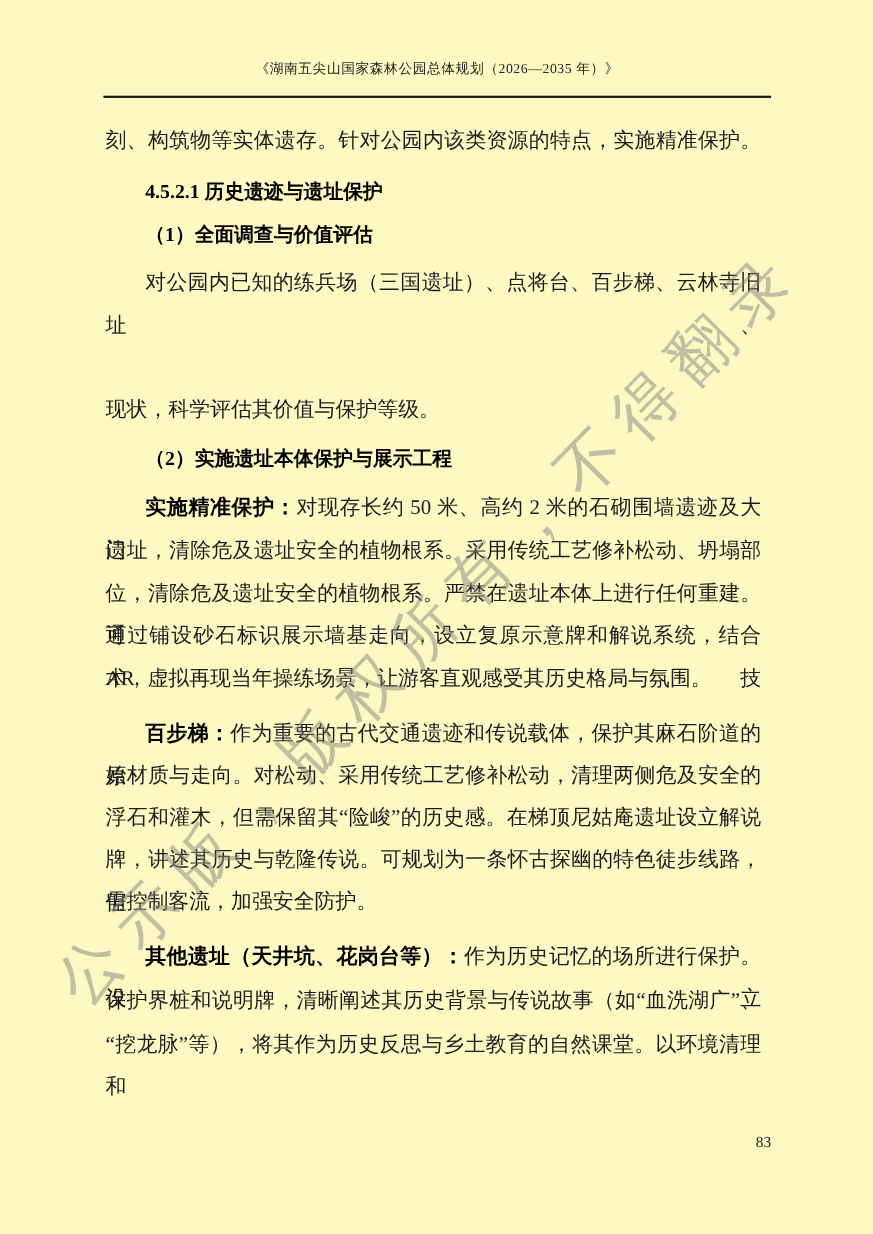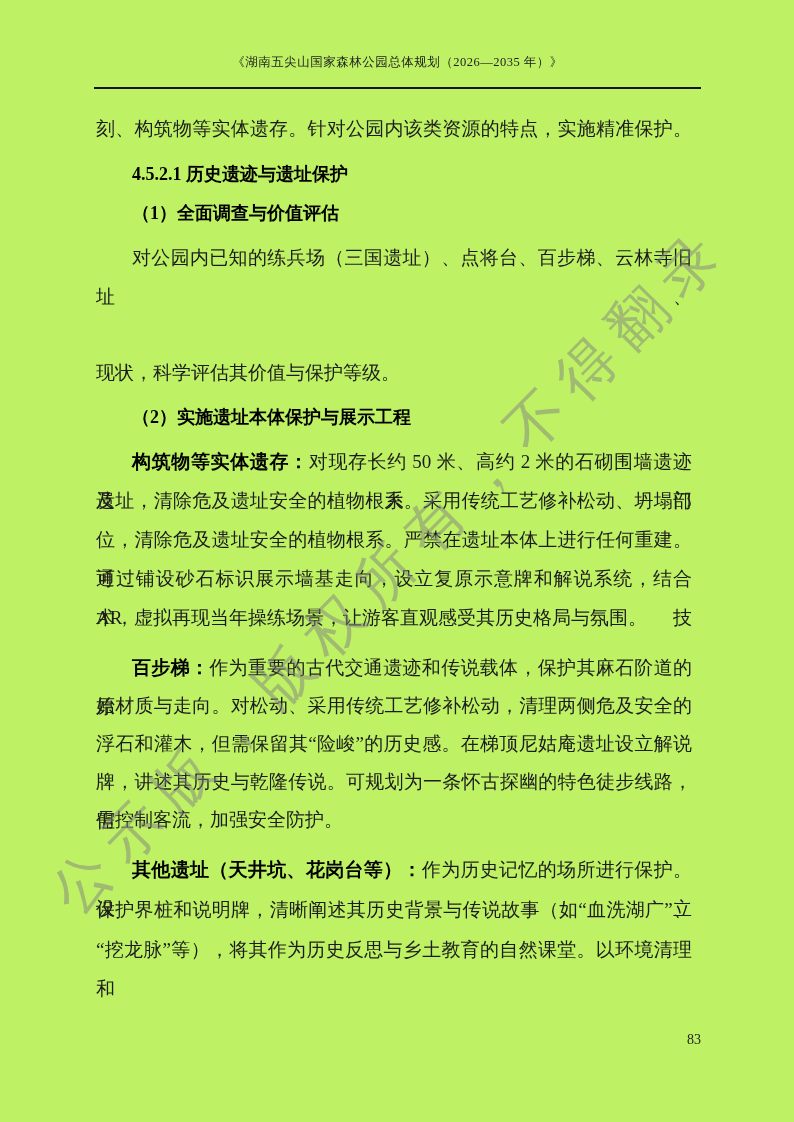--- a/index.html
+++ b/index.html
@@ -1,21 +1,21 @@
 <!DOCTYPE html>
 <html><head>
 <meta charset="utf-8">
 <style>
   html,body{margin:0;padding:0;}
   body{
     width:794px;height:1122px;position:relative;background:#ffffff;
     font-family:"Liberation Serif","DejaVu Serif",serif;
     overflow:hidden;
   }
-  .page{position:absolute;inset:0;background:#bef264;}
+  .page{position:absolute;inset:0;background:#fef9c3;}
 
   
   .doc-header{
     position:absolute;top:52px;left:94px;width:607px;height:20px;line-height:20px;
     text-align:center;font-size:12.5px;color:#222;letter-spacing:0.5px;
   }
   .header-rule{
     position:absolute;top:87px;left:94px;width:607px;height:2px;background:#151515;
   }
 
@@ -67,21 +67,21 @@
 
   <div class="heading" style="top:155px">4.5.2.1 历史遗迹与遗址保护</div>
 
   <div class="heading" style="top:194px">（1）全面调查与价值评估</div>
 
   <div class="tline indent" style="top:238px">对公园内已知的练兵场（三国遗址）、点将台、百步梯、云林寺旧址、</div>
   <div class="tline endline" style="top:353px">现状，科学评估其价值与保护等级。</div>
 
   <div class="heading" style="top:398px">（2）实施遗址本体保护与展示工程</div>
 
-  <div class="tline indent" style="top:442px"><span class="lead">构筑物等实体遗存：</span><span>对现存长约 50 米、高约 2 米的石砌围墙遗迹及大门</span></div>
+  <div class="tline indent" style="top:442px"><span class="lead">实施精准保护：</span><span>对现存长约 50 米、高约 2 米的石砌围墙遗迹及大门</span></div>
   <div class="tline" style="top:481px">遗址，清除危及遗址安全的植物根系。采用传统工艺修补松动、坍塌部</div>
   <div class="tline" style="top:520px">位，清除危及遗址安全的植物根系。严禁在遗址本体上进行任何重建。可</div>
   <div class="tline endline" style="top:598px">术，虚拟再现当年操练场景，让游客直观感受其历史格局与氛围。</div>
   <div class="tline" style="top:559px">通过铺设砂石标识展示墙基走向，设立复原示意牌和解说系统，结合 AR 技</div>
 
   <div class="tline indent" style="top:648px"><span class="lead">百步梯：</span><span>作为重要的古代交通遗迹和传说载体，保护其麻石阶道的原</span></div>
   <div class="tline" style="top:686px">始材质与走向。对松动、采用传统工艺修补松动，清理两侧危及安全的</div>
   <div class="tline" style="top:724px">浮石和灌木，但需保留其“险峻”的历史感。在梯顶尼姑庵遗址设立解说</div>
   <div class="tline" style="top:762px">牌，讲述其历史与乾隆传说。可规划为一条怀古探幽的特色徒步线路，但</div>
   <div class="tline endline" style="top:800px">需控制客流，加强安全防护。</div>

